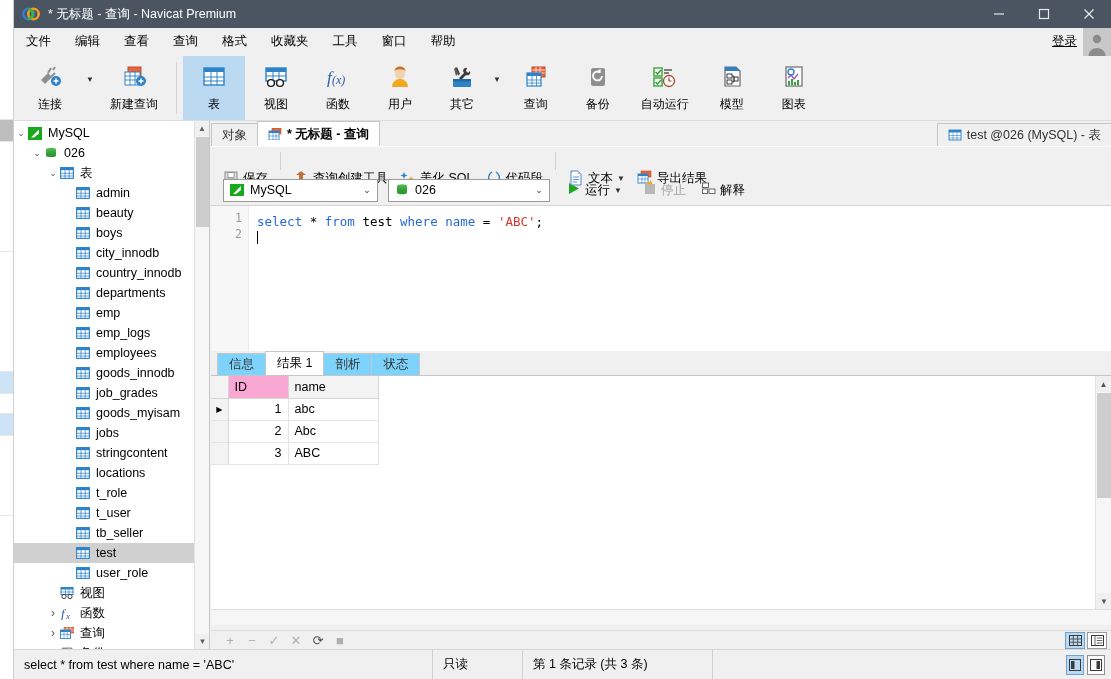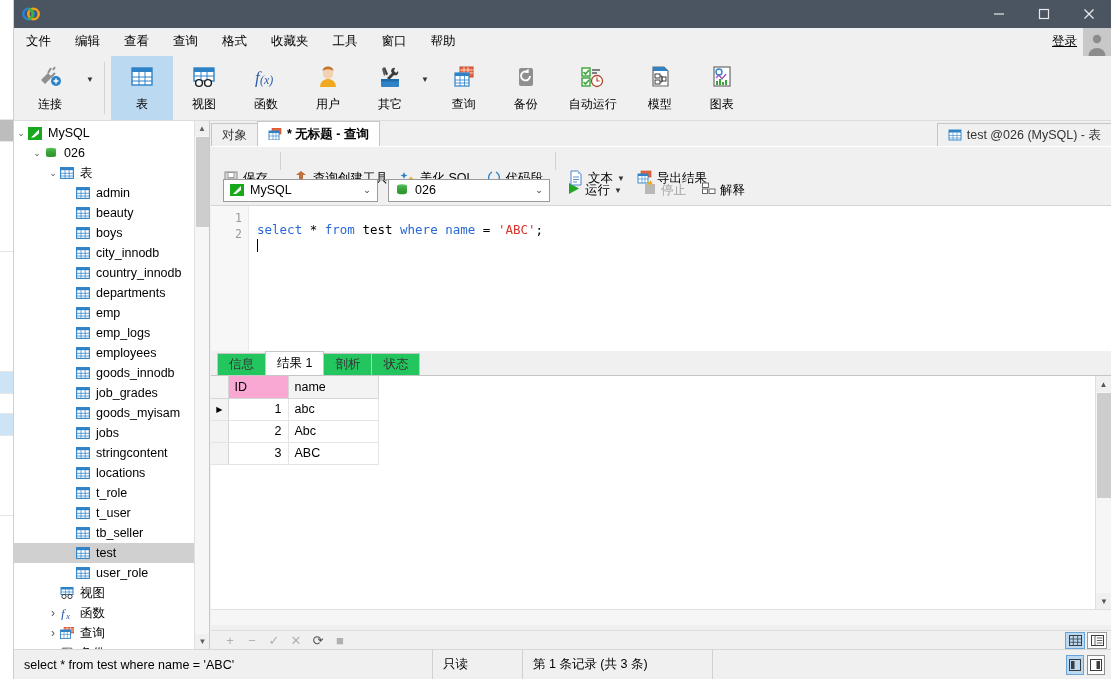--- a/index.html
+++ b/index.html
@@ -124,33 +124,33 @@
   .editor {
     position:relative; height:146px; background:#ffffff; border-top:1px solid #d4d4d4;
     font-family:"DejaVu Sans Mono","Liberation Mono",monospace; font-size:12.5px;
     overflow:hidden;
   }
   .gutter {
     position:absolute; left:0; top:0; width:38px; height:100%; background:#f7f7f7;
     border-right:1px solid #eaeaea; text-align:right; padding-top:4px; color:#9a9a9a; font-size:11.5px;
   }
   .gutter div { height:16px; line-height:16px; padding-right:6px; }
-  .code { position:absolute; left:46px; top:16px; }
+  .code { position:absolute; left:46px; top:8px; }
   .code-line { height:16px; line-height:16px; white-space:pre; }
   .k-kw { color:#2969d8; }
   .k-op { color:#000000; }
   .k-id { color:#000000; }
   .k-str { color:#d8342c; }
   .caret-blk { display:inline-block; width:1px; height:13px; background:#000; vertical-align:-2px; }
 
   
   .restabs { height:24px; display:flex; align-items:flex-end; background:#f0f0f0; padding-left:6px; }
   .rtab {
     height:22px; display:flex; align-items:center; padding:0 11px; font-size:12.5px;
-    border:1px solid #c6c6c6; border-bottom:none; background:#22c55e; margin-right:-1px; color:#333;
+    border:1px solid #c6c6c6; border-bottom:none; background:#7dd3fc; margin-right:-1px; color:#333;
   }
   .rtab.active { background:#ffffff; height:24px; color:#000; }
 
   .grid-wrap {
     position:relative; height:250px; background:#ffffff; border-top:1px solid #c6c6c6; overflow:hidden;
   }
   table.grid { border-collapse:collapse; font-size:12.5px; }
   table.grid th {
     background:#f3f3f3; border:1px solid #d6d6d6; border-top:none; border-left:none;
     font-weight:normal; text-align:left; padding:3px 6px; height:22px; color:#000;
@@ -211,20 +211,21 @@
   </div>
 
   <div class="titlebar">
     <div class="title-logo">
       <svg width="18" height="18" viewBox="0 0 18 18">
         <circle cx="6.5" cy="9" r="5.2" fill="none" stroke="#2f7fd0" stroke-width="2.6"></circle>
         <circle cx="11.5" cy="9" r="5.2" fill="none" stroke="#f2a01e" stroke-width="2.6"></circle>
         <path d="M6.5 3.9 A5.2 5.2 0 0 1 6.5 14.1" fill="none" stroke="#3db33d" stroke-width="2.6"></path>
       </svg>
     </div>
+    <div class="title-text">* 无标题 - 查询 - Navicat Premium</div>
     <div class="win-btns">
       <div class="win-btn">
         <svg width="12" height="12" viewBox="0 0 12 12">
             <line x1="1" y1="6" x2="11" y2="6" stroke="#e8e8e8" stroke-width="1.2"></line>
           </svg>
       </div>
       <div class="win-btn">
         <svg width="12" height="12" viewBox="0 0 12 12">
             <rect x="1.5" y="1.5" width="9" height="9" fill="none" stroke="#e8e8e8" stroke-width="1.2"></rect>
           </svg>
@@ -268,20 +269,32 @@
           <path d="M13 9 L16 4 M18 6 L20 3" stroke="#8f8f8f" stroke-width="2" fill="none"></path>
           <path d="M16 13 L20 9" stroke="#8f8f8f" stroke-width="2"></path>
           <circle cx="21" cy="17" r="5" fill="#2d82c8"></circle>
           <path d="M21 14.5 v5 M18.5 17 h5" stroke="#fff" stroke-width="1.5"></path>
         </svg>
       </div>
       <div class="rb-lbl">连接</div>
     </div>
     <div class="rb-caret">▼</div>
 
+    <div class="rb-btn wide">
+      <div class="rb-ico">
+        <svg width="30" height="26" viewBox="0 0 30 26">
+          <rect x="9" y="3" width="13" height="10" fill="#e8643c" stroke="#c24a26"></rect>
+          <rect x="6" y="8" width="15" height="13" fill="#fff" stroke="#2d82c8"></rect>
+          <path d="M6 12 h15 M6 16 h15 M11 8 v13 M16 8 v13" stroke="#2d82c8" stroke-width="0.9"></path>
+          <circle cx="22" cy="17" r="5" fill="#2d82c8"></circle>
+          <path d="M22 14.5 v5 M19.5 17 h5" stroke="#fff" stroke-width="1.5"></path>
+        </svg>
+      </div>
+      <div class="rb-lbl">新建查询</div>
+    </div>
 
     <div class="rb-sep"></div>
 
     <div class="rb-btn active">
       <div class="rb-ico">
         <svg width="28" height="24" viewBox="0 0 28 24">
           <rect x="4" y="3" width="20" height="17" fill="#fff" stroke="#2d82c8" stroke-width="1.4"></rect>
           <rect x="4" y="3" width="20" height="4" fill="#2d82c8"></rect>
           <path d="M4 12 h20 M4 16 h20 M11 7 v13 M17 7 v13" stroke="#2d82c8" stroke-width="1"></path>
         </svg>

